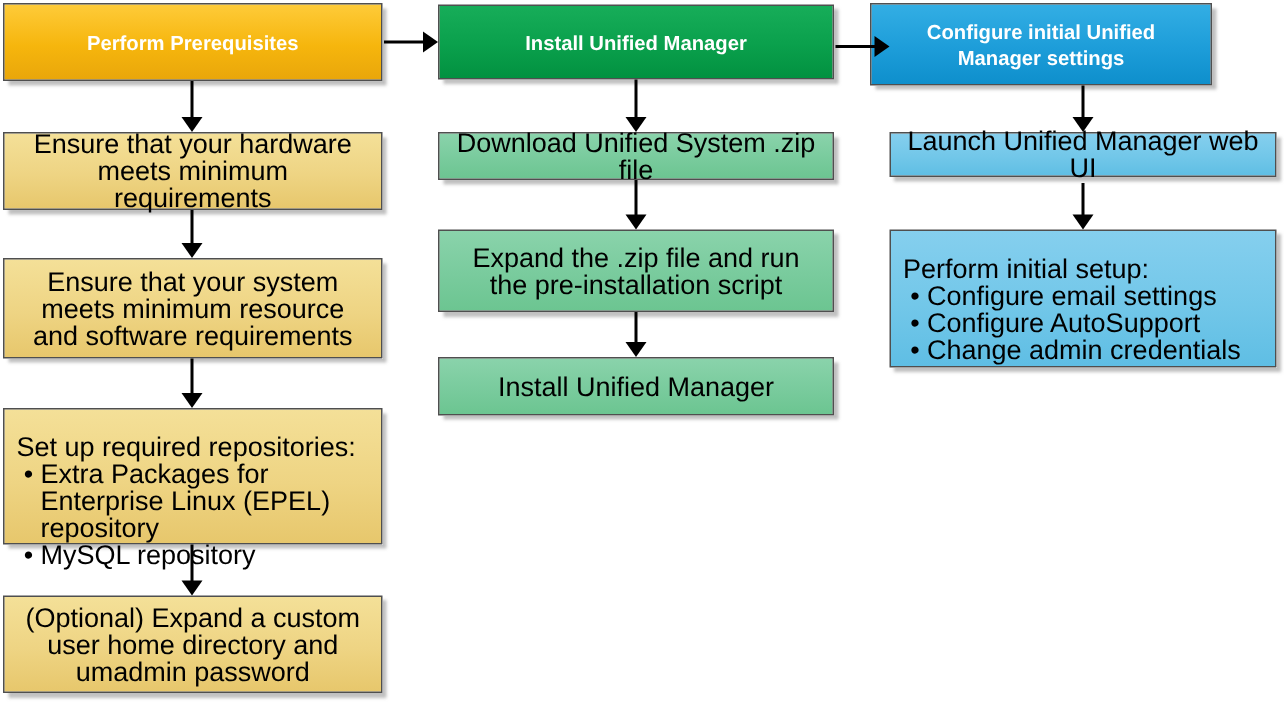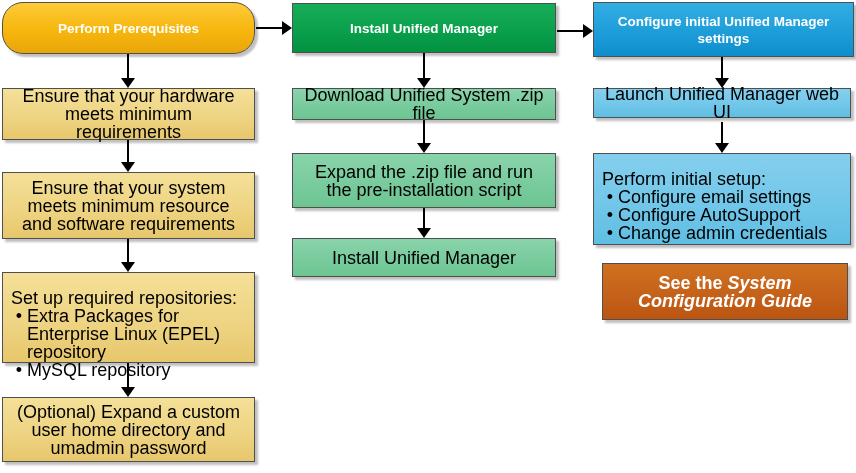--- a/index.html
+++ b/index.html
@@ -9,21 +9,21 @@
     position:relative; width:856px; height:473px; background:#ffffff; overflow:hidden;
   }
   .box {
     position:absolute; border:1px solid #4f4f4f;
     box-shadow:3px 3px 2px rgba(140,140,140,0.55);
     display:flex; align-items:center; justify-content:center;
     text-align:center; color:#000; font-size:18px; line-height:18px;
     padding:4px 10px;
   }
   .hdr { font-weight:bold; color:#ffffff; font-size:13.5px; line-height:17px; }
-  .gold-h  { background:linear-gradient(180deg,#fecb39 0%,#f6b60d 55%,#e9a60a 100%);border-radius:21px; }
+  .gold-h  { background:linear-gradient(180deg,#fecb39 0%,#f6b60d 55%,#e9a60a 100%); }
   .gold-s  { background:linear-gradient(180deg,#f4e098 0%,#eed483 55%,#e7c76c 100%); }
   .green-h { background:linear-gradient(180deg,#17ad59 0%,#0aa04c 55%,#029140 100%); }
   .green-s { background:linear-gradient(180deg,#8ad3ab 0%,#79cb9d 55%,#6cc591 100%); }
   .blue-h  { background:linear-gradient(180deg,#33aee4 0%,#1d9dd9 55%,#0e8fcc 100%); }
   .blue-s  { background:linear-gradient(180deg,#85cfee 0%,#72c7e9 55%,#5fbee4 100%); }
   .orange-n{ background:linear-gradient(180deg,#cf711f 0%,#c5621a 55%,#bb5511 100%); }
   .list-box { align-items:flex-start; justify-content:flex-start; text-align:left; padding:16px 8px; }
   .list-inner { width:100%; }
   .bullet-row { display:flex; }
   .bullet-row .marker { width:16px; flex:0 0 16px; text-align:center; }
@@ -77,21 +77,21 @@
   <div class="box green-s" style="left:292px; top:88px; width:264px; height:32px;">Download Unified System .zip file</div>
 
   <div class="box green-s" style="left:292px; top:153px; width:264px; height:55px;">Expand the .zip file and run the pre-installation script</div>
 
   <div class="box green-s" style="left:292px; top:238px; width:264px; height:39px;">Install Unified Manager</div>
 
   <div class="varrow" style="left:417px; top:53px; height:35px;"></div>
   <div class="varrow" style="left:417px; top:120px; height:33px;"></div>
   <div class="varrow" style="left:417px; top:208px; height:30px;"></div>
 
-  <div class="box hdr blue-h" style="left:593px; top:2px; width:261px; height:55px;">Configure initial Unified Manager settings</div>
+  <div class="box hdr blue-h" style="left:580px; top:2px; width:228px; height:55px;">Configure initial Unified Manager settings</div>
 
   <div class="box blue-s" style="left:593px; top:88px; width:258px; height:30px;">Launch Unified Manager web UI</div>
 
   <div class="box blue-s list-box" style="left:593px; top:153px; width:258px; height:92px;">
     <div class="list-inner">
       <div>Perform initial setup:</div>
       <div class="bullet-row">
         <span class="marker">•</span>
         <span class="btxt">Configure email settings</span>
       </div>
@@ -99,25 +99,20 @@
         <span class="marker">•</span>
         <span class="btxt">Configure AutoSupport</span>
       </div>
       <div class="bullet-row">
         <span class="marker">•</span>
         <span class="btxt">Change admin credentials</span>
       </div>
     </div>
   </div>
 
-  <div class="box orange-n" style="left:602px; top:263px; width:246px; height:57px;">
-    <div class="note-text">
-      <span>See the </span><i>System Configuration Guide</i>
-    </div>
-  </div>
 
   <div class="varrow" style="left:715px; top:57px; height:31px;"></div>
   <div class="varrow" style="left:715px; top:122px; height:31px;"></div>
 
   <div class="harrow" style="left:256px; top:21px; width:36px;"></div>
   <div class="harrow" style="left:557px; top:24px; width:36px;"></div>
 
 </div>
 
 </body></html>

